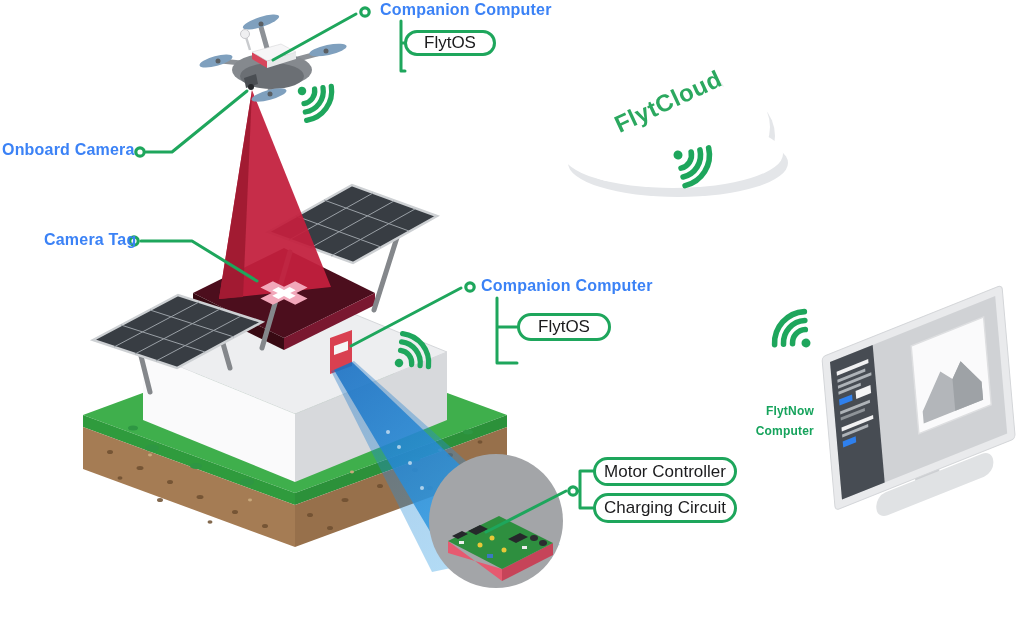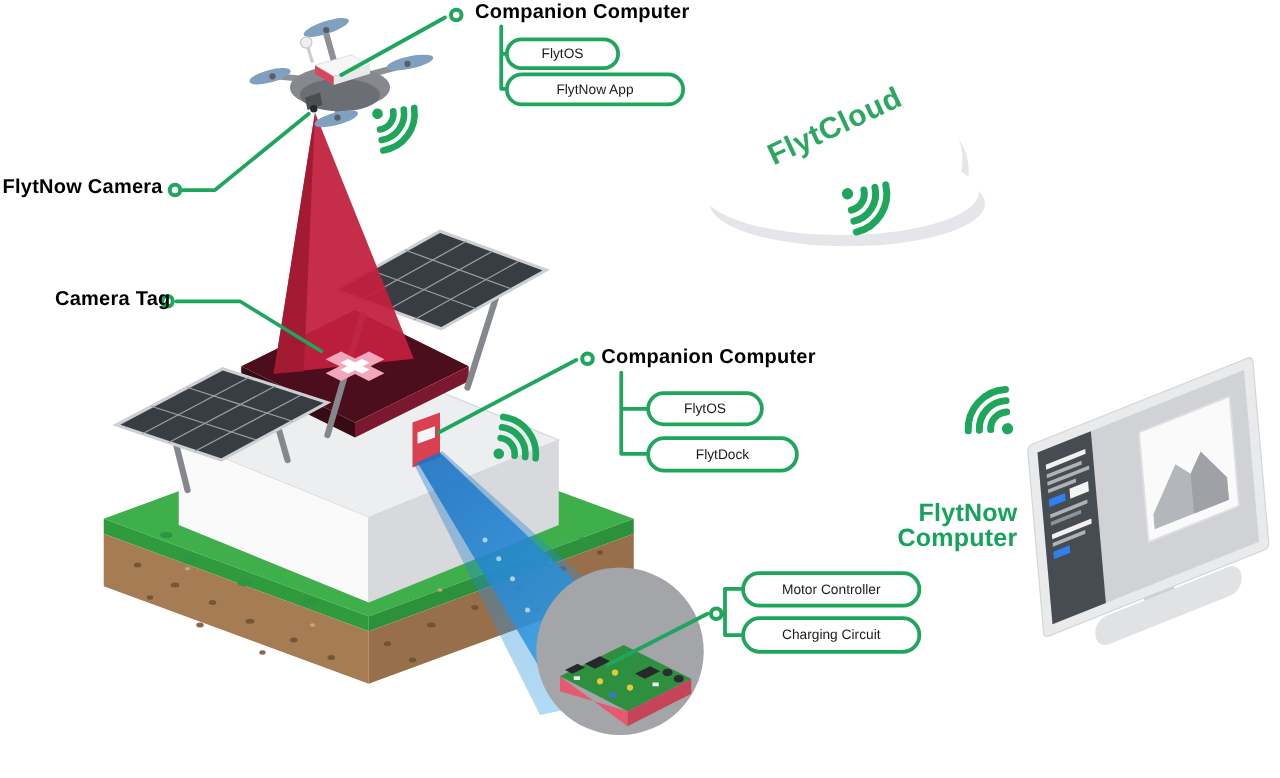--- a/index.html
+++ b/index.html
@@ -2,35 +2,35 @@
 <html><head>
 <meta charset="utf-8">
 <style>
   html,body{margin:0;padding:0;background:#fff;}
   #stage{
     position:relative;width:1024px;height:622px;overflow:hidden;background:#ffffff;
     font-family:"Liberation Sans",sans-serif;
   }
   #illustration{position:absolute;left:0;top:0;}
   .label{
-    position:absolute;font-size:16px;font-weight:700;color:#000000;
+    position:absolute;font-size:16px;font-weight:700;color:#3b82f6;
     white-space:nowrap;letter-spacing:.2px;
   }
   .pill{
     position:absolute;box-sizing:border-box;border:3px solid #1EA65C;border-radius:20px;
     display:flex;align-items:center;justify-content:center;
-    font-size:11px;font-weight:500;color:#1b1b1d;white-space:nowrap;background:transparent;
+    font-size:17px;font-weight:500;color:#1b1b1d;white-space:nowrap;background:transparent;
   }
   .cloud-text{
     position:absolute;left:616px;top:112px;font-size:24px;font-weight:700;color:#2BA85F;
     transform:rotate(-25deg);transform-origin:left center;letter-spacing:.5px;
   }
   .dashboard-text{
     position:absolute;left:688px;top:401px;width:126px;text-align:right;
-    font-size:20px;font-weight:700;color:#16A35C;line-height:20px;letter-spacing:.2px;
+    font-size:12px;font-weight:700;color:#16A35C;line-height:20px;letter-spacing:.2px;
   }
 </style>
 </head>
 <body>
 
 <div id="stage">
 
 <svg id="illustration" width="1024" height="622" viewBox="0 0 1024 622">
   <defs>
     <g id="wifi-shape">
@@ -275,28 +275,26 @@
   </g>
 
   <use href="#wifi-shape" transform="translate(302,91) rotate(36) scale(0.85)"></use>
   <use href="#wifi-shape" transform="translate(399,363) rotate(-38) scale(0.85)"></use>
   <use href="#wifi-shape" transform="translate(678,155) rotate(32) scale(0.9)"></use>
   <use href="#wifi-shape" transform="translate(806,343) rotate(222) scale(0.9)"></use>
 </svg>
 
 <div class="label" style="left:380px;top:1px;">Companion Computer</div>
 <div class="pill" style="left:404px;top:30px;width:92px;height:26px;">FlytOS</div>
-<div class="pill" style="left:404px;top:58px;width:144px;height:27px;">FlytNow App</div>
-
-<div class="label" style="left:2px;top:141px;">FlytNow Camera</div>
+
+<div class="label" style="left:2px;top:141px;">Onboard Camera</div>
 <div class="label" style="left:44px;top:231px;">Camera Tag</div>
 
 <div class="label" style="left:481px;top:277px;">Companion Computer</div>
 <div class="pill" style="left:517px;top:313px;width:94px;height:28px;">FlytOS</div>
-<div class="pill" style="left:517px;top:349px;width:122px;height:29px;">FlytDock</div>
 
 <div class="pill" style="left:593px;top:457px;width:144px;height:29px;">Motor Controller</div>
 <div class="pill" style="left:593px;top:493px;width:144px;height:30px;">Charging Circuit</div>
 
 <div class="cloud-text">FlytCloud</div>
 
 <div class="dashboard-text">
   <div>FlytNow</div>
   <div>Computer</div>
 </div>

